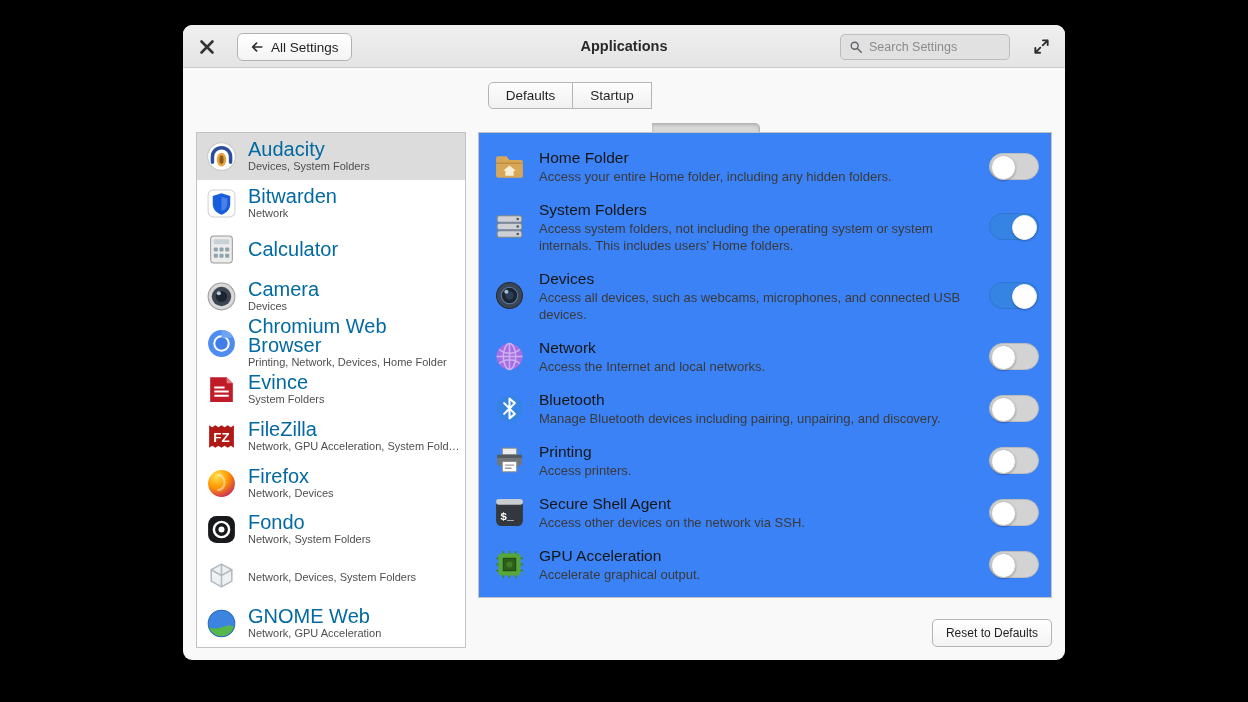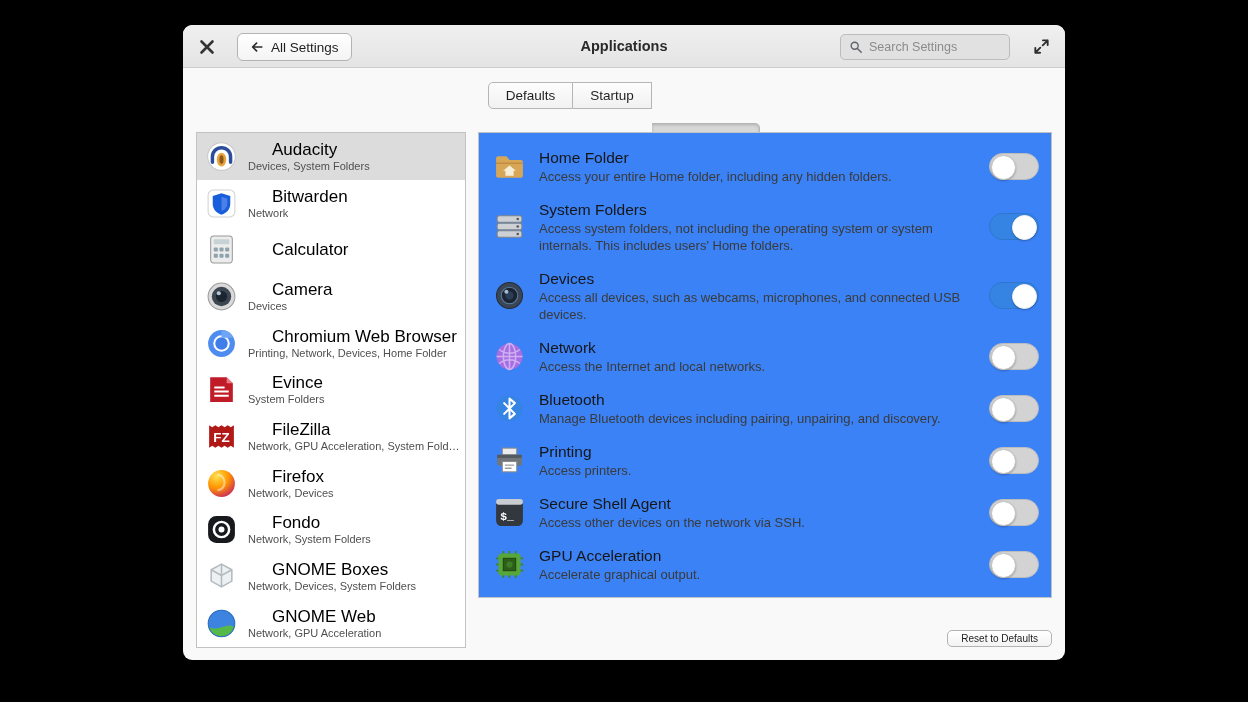--- a/index.html
+++ b/index.html
@@ -71,21 +71,21 @@
     background: #fff; border: 1px solid #c2c2c2; overflow: hidden;
   }
   .app-row {
     display: flex; align-items: center; gap: 10px; height: 46.7px;
     padding: 0 5px 0 8px; cursor: pointer;
   }
   .app-row.selected { background: #dcdcdc; }
   .app-icon { width: 33px; height: 33px; flex: none; }
   .app-icon svg { width: 100%; height: 100%; display: block; }
   .app-texts { flex: 1; min-width: 0; display: flex; flex-direction: column; }
-  .app-name { font-size: 17px; color: #000000; line-height: 19px; margin-left: 24px; }
+  .app-name { font-size: 20px; color: #0369a1; line-height: 19px; }
   .app-sub {
     font-size: 11px; color: #4f4f4f; line-height: 14px;
     white-space: nowrap; overflow: hidden; text-overflow: ellipsis;
   }
 
   
   .panel {
     position: absolute; left: 295px; top: 107px; width: 574px; height: 466px;
     background: #3b82f6; border: 1px solid #c2c2c2; padding: 7px 0; overflow: hidden;
   }
@@ -103,23 +103,23 @@
   .switch::after {
     content: ""; position: absolute; top: 1px; left: 1px; width: 23px; height: 23px;
     border-radius: 50%; background: #fff; border: 1px solid #c2c2c2;
     box-shadow: 0 1px 2px rgba(0,0,0,.25);
   }
   .switch.on { background: #3584e4; border-color: #2f76cc; }
   .switch.on::after { left: auto; right: 1px; border-color: #f0f0f0; }
 
   
   .reset-btn {
-    position: absolute; right: 13px; bottom: 13px; height: 17px; padding: 0 13px;
+    position: absolute; right: 13px; bottom: 13px; height: 28px; padding: 0 13px;
     background: linear-gradient(#ffffff, #f3f3f3); border: 1px solid #b3b3b3; border-radius: 5px;
-    font-size: 10px; color: #1f1f1f; cursor: pointer; font-family: inherit;
+    font-size: 12px; color: #1f1f1f; cursor: pointer; font-family: inherit;
   }
 </style>
 </head>
 <body>
 
 <div class="window">
 
   <div class="header">
     <div class="title">Applications</div>
 
@@ -308,21 +308,20 @@
       </div>
 
       <div class="app-row">
         <span class="app-icon">
           <svg viewBox="0 0 32 32">
             <path d="M16 4l10 5.5v11L16 26 6 20.5v-11z" fill="#eef1f3" stroke="#b3bac0" stroke-width="1.5"></path>
             <path d="M16 4v11l10-5.5M16 15L6 9.5M16 15v11" fill="none" stroke="#b3bac0" stroke-width="1.5"></path>
           </svg>
         </span>
         <span class="app-texts">
-          <span class="app-name">GNOME Boxes</span>
           <span class="app-sub">Network, Devices, System Folders</span>
         </span>
       </div>
 
       <div class="app-row">
         <span class="app-icon">
           <svg viewBox="0 0 32 32">
             <circle cx="16" cy="16" r="13" fill="#3d84e0"></circle>
             <path d="M3.6 19.5a13 13 0 0 0 24.8 0c-4.2-3.1-8.2-1-12.4.1s-8.5 2.3-12.4-.1z" fill="#57b84a"></path>
             <circle cx="16" cy="16" r="12.9" fill="none" stroke="#2b6cbf"></circle>

